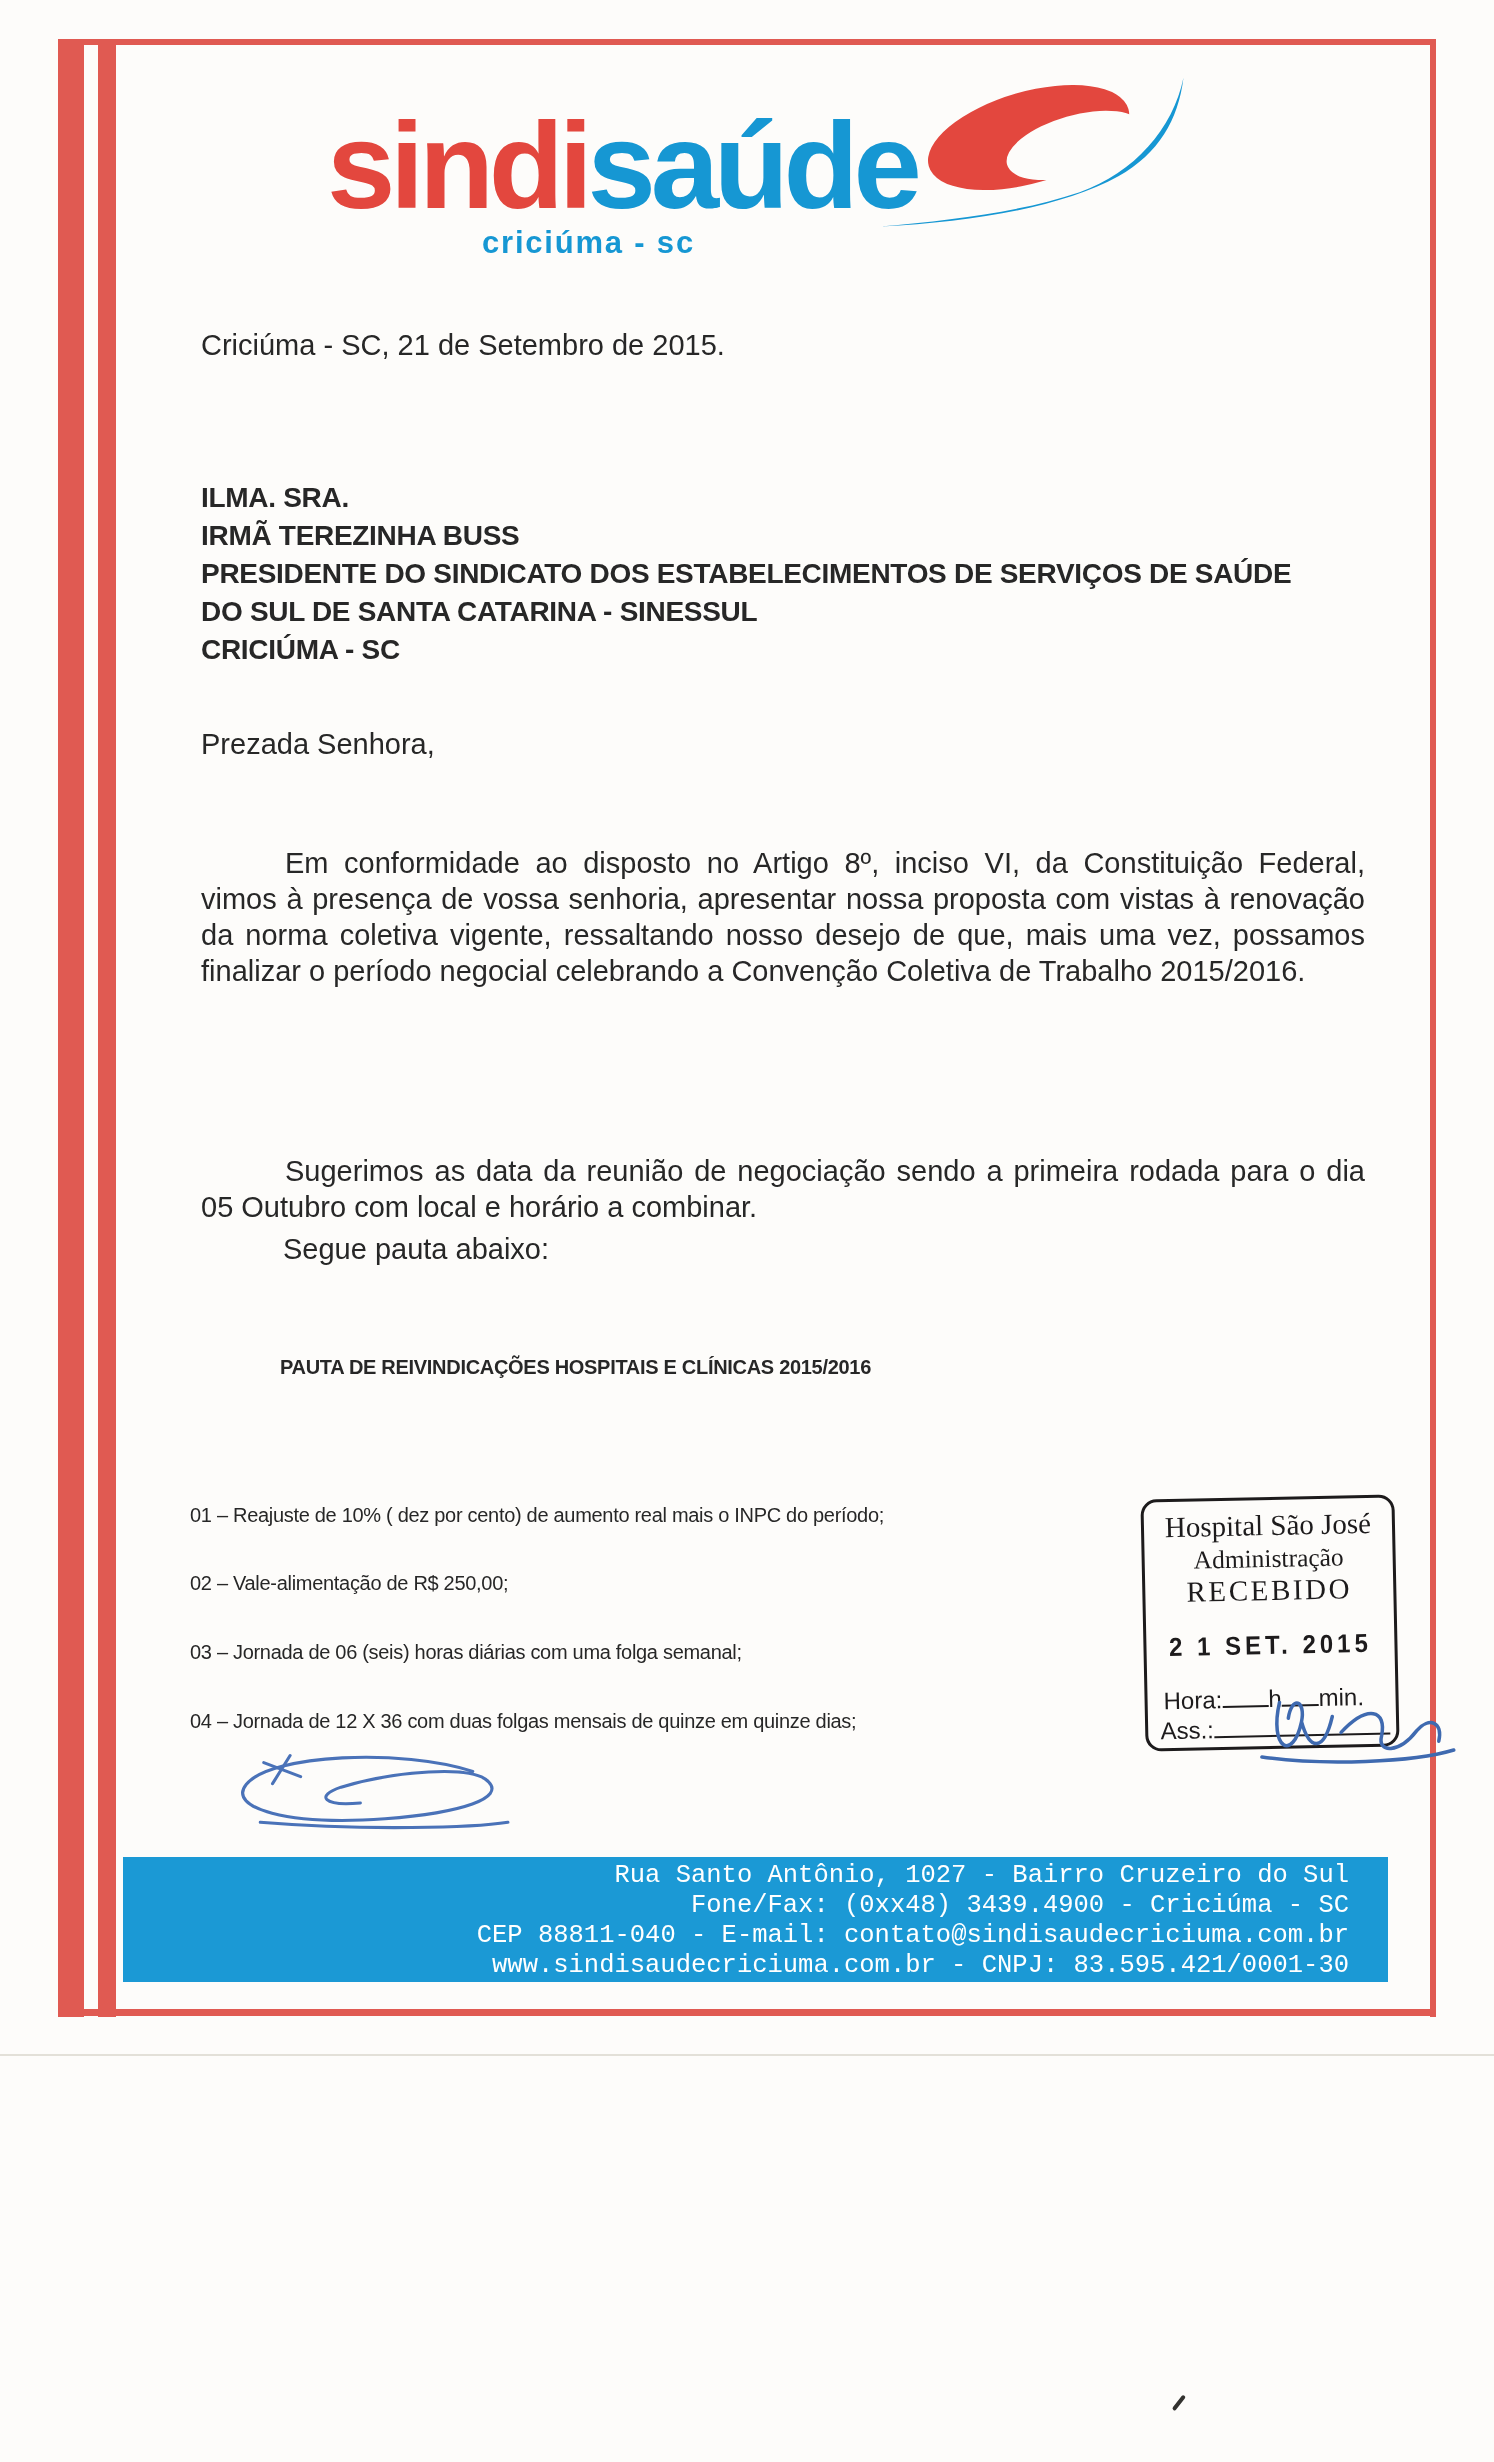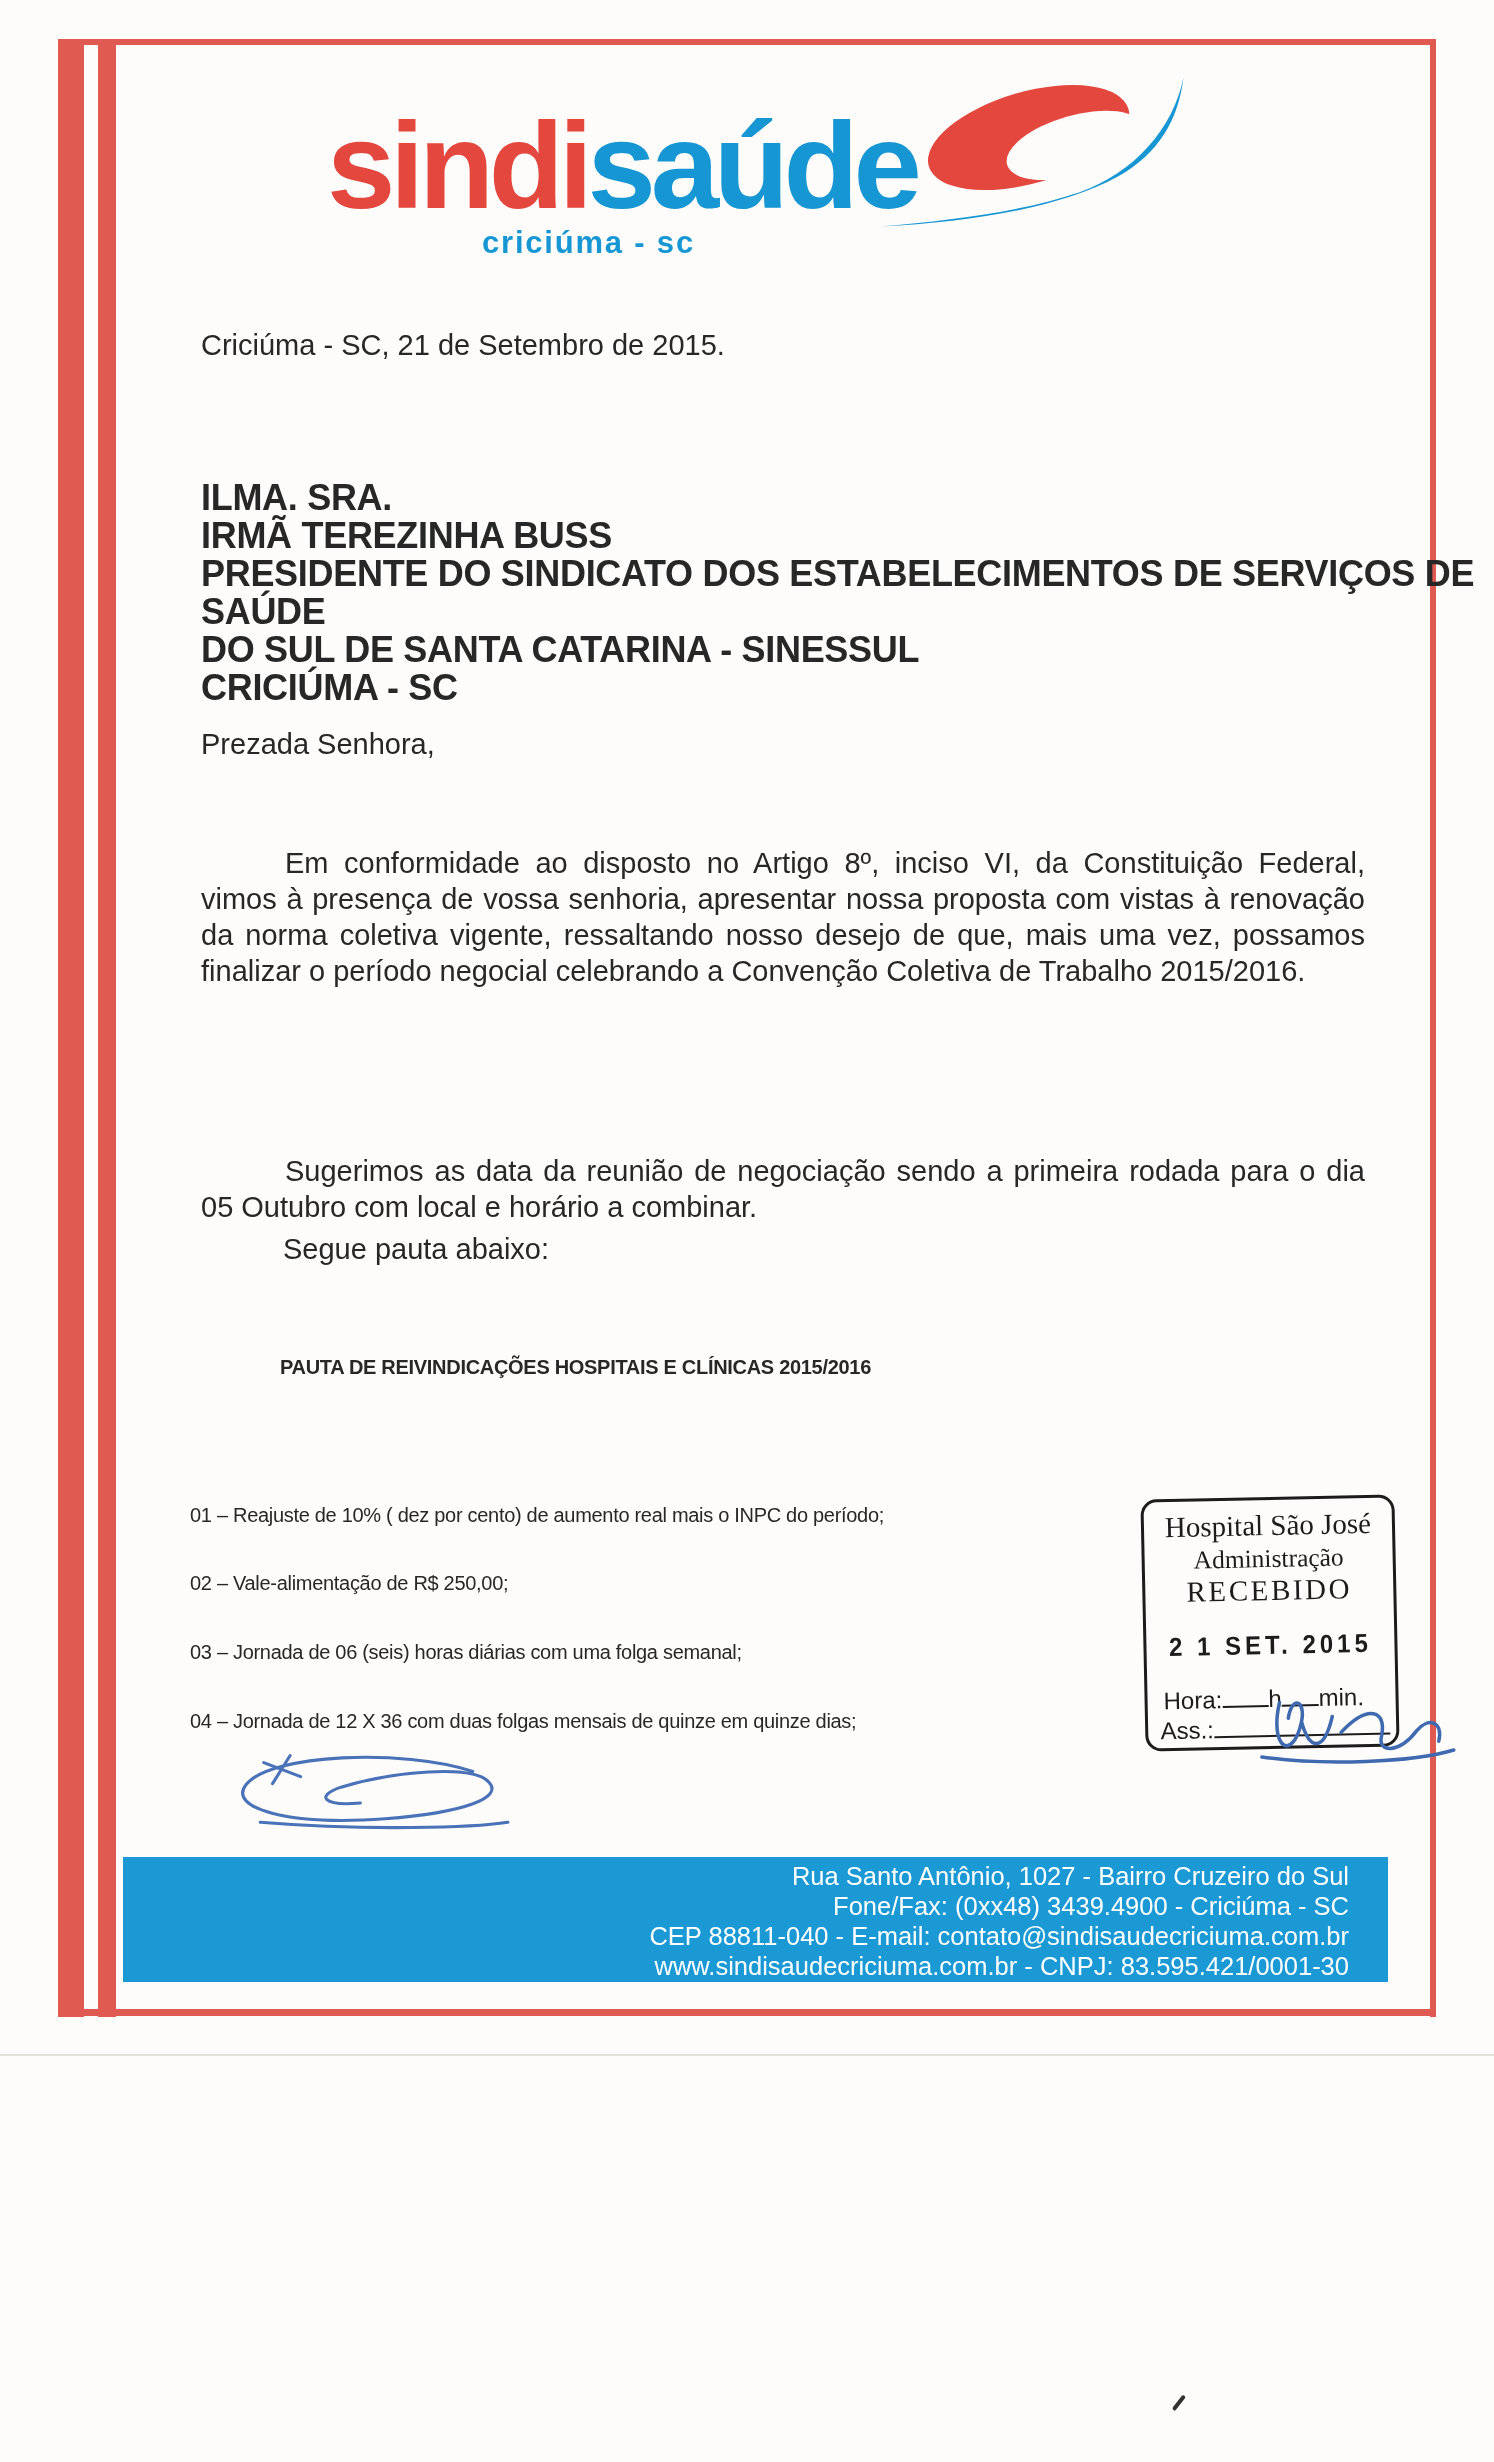--- a/index.html
+++ b/index.html
@@ -16,21 +16,21 @@
   .logo-word{position:absolute;left:327px;top:104px;font-size:123px;font-weight:bold;
              letter-spacing:-5.3px;line-height:1;white-space:nowrap;}
   .logo-red{color:#e3473e;}
   .logo-blue{color:#1697d3;}
   .logo-sub{position:absolute;left:482px;top:225px;font-size:31px;font-weight:bold;
             color:#1697d3;letter-spacing:1.8px;white-space:nowrap;}
   .swoosh{position:absolute;left:879px;top:76px;}
   
   .txt{position:absolute;left:201px;font-size:29px;line-height:36px;}
   .date-line{top:327px;}
-  .recipient{top:479px;font-weight:bold;font-size:36px;line-height:38px;letter-spacing:-0.3px;}
+  .recipient{top:479px;font-weight:bold;font-size:28px;line-height:38px;letter-spacing:-0.3px;}
   .salutation{top:726px;}
   .para{width:1164px;text-align:justify;text-indent:84px;margin-top:20px;}
   .p1{top:825px;}
   .p2{top:996px;}
   .p3{top:1133px;}
   .segue{top:1231px;left:283px;}
   .agenda-title{position:absolute;left:280px;top:1356px;font-size:20px;font-weight:bold;
                 letter-spacing:-0.3px;white-space:nowrap;}
   .item{position:absolute;left:190px;width:1178px;font-size:20px;font-weight:normal;
         letter-spacing:-0.3px;white-space:nowrap;}
@@ -47,21 +47,21 @@
   .st-hora{top:185px;text-align:left !important;left:16px;font-size:24px;}
   .st-ass{bottom:3.5px;text-align:left !important;left:12.3px;font-size:24px;}
   .blank{display:inline-block;border-bottom:2.6px solid #1d1b1c;height:0.8em;}
   .b1{width:46px;} .b2{width:37px;} .b3{width:176px;}
   
   .sig-main{position:absolute;left:209px;top:1745px;z-index:6;}
   .sig-stamp{position:absolute;left:1253px;top:1669px;z-index:7;}
   
   .footer{position:absolute;left:123px;top:1857px;width:1265px;height:125px;background:#1b99d5;
           color:#ffffff;text-align:right;box-sizing:border-box;padding:4.4px 39px 0 0;
-          font-size:25.5px;line-height:30px;}
+          font-size:25.5px;line-height:30px;font-family:Liberation Mono, monospace;}
   .page-edge{position:absolute;left:0;top:2054px;width:1494px;height:1.8px;background:#e3e0d8;}
   .pen-mark{position:absolute;left:1177px;top:2394px;width:4.4px;height:17.6px;background:#33322f;
             border-radius:2.6px;transform:rotate(38deg);}
 </style>
 </head>
 <body>
 
 <div class="scan">
 
   <div class="bar frame-top"></div>

